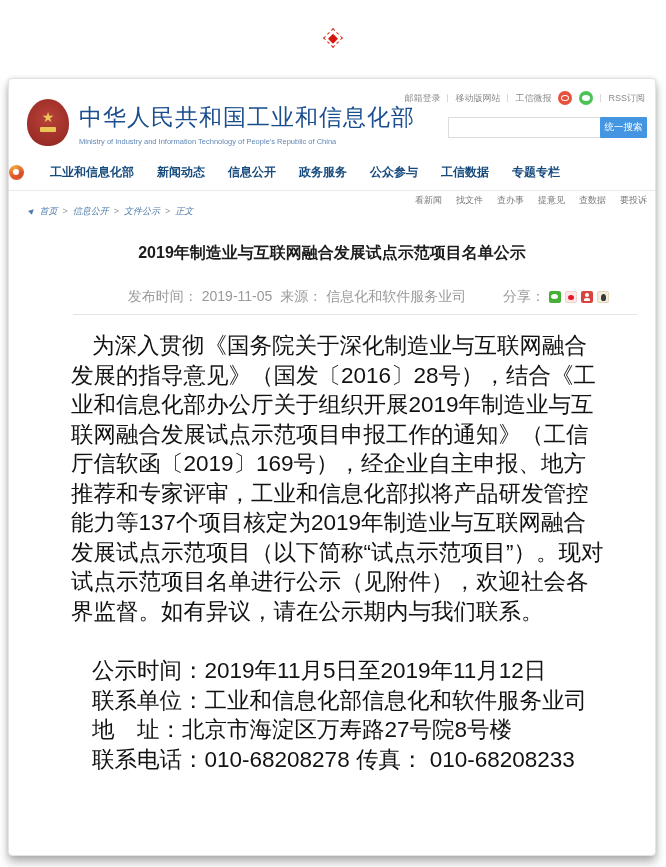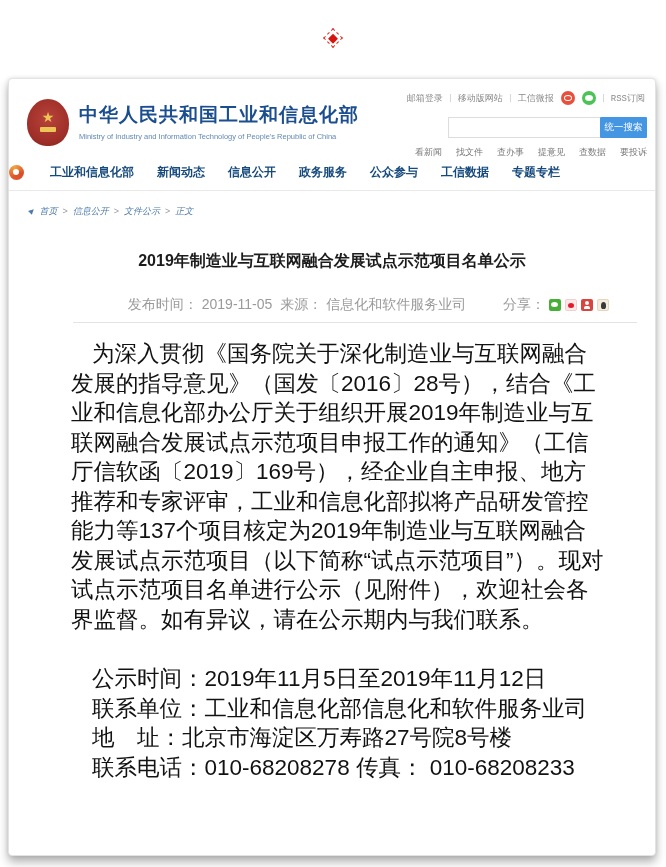--- a/index.html
+++ b/index.html
@@ -17,67 +17,67 @@
 
   
   .card { position:absolute; left:8px; top:78px; width:648px; height:778px;
     background:#fff; border:1px solid #e3e3e3; border-radius:4px;
     box-shadow:0 6px 10px rgba(0,0,0,.30), 0 0 4px rgba(0,0,0,.10); overflow:hidden; }
 
   
   .hdr { position:relative; height:112px; border-bottom:1px solid #eaeaea; }
   .util { position:absolute; top:12px; right:10px; display:flex; align-items:center;
     gap:7px; font-size:9px; color:#8a8a8a; }
-  .util a { color:#8a8a8a; text-decoration:none; cursor:pointer;font-family:Liberation Mono, monospace; }
+  .util a { color:#8a8a8a; text-decoration:none; cursor:pointer; }
   .sep { width:1px; height:8px; background:#d8d8d8; }
   .uicon { width:14px; height:14px; border-radius:50%; position:relative; cursor:pointer; }
   .uicon.weibo { background:#e6513d; }
   .uicon.weibo::after { content:""; position:absolute; left:3px; top:4px; width:6px; height:4px;
     border:1px solid #fff; border-radius:50%; }
   .uicon.wechat { background:#4dc257; }
   .uicon.wechat::after { content:""; position:absolute; left:3px; top:4px; width:8px; height:6px;
     background:#fff; border-radius:50%; }
 
   .logo { position:absolute; left:18px; top:20px; display:flex; align-items:flex-start; cursor:pointer; }
   .emblem { width:42px; height:47px; flex:0 0 42px;
     background:radial-gradient(circle at 50% 42%, #b8433a 0%, #9c2d27 70%, #7e211d 100%);
     border-radius:50% 50% 46% 46% / 52% 52% 46% 46%;
     display:flex; flex-direction:column; align-items:center; justify-content:center; }
   .emblem .star { color:#ecc557; font-size:14px; line-height:1; margin-top:-3px; }
   .emblem .gate { width:16px; height:5px; background:#ecc557; margin-top:3px; border-radius:1px; }
   .logo-txt { margin-left:10px; padding-top:3px; }
-  .site-name { font-size:19px; font-weight:bold; color:#1b4e8f; letter-spacing:1px; }
+  .site-name { font-size:23px; font-weight:normal; color:#1b4e8f; letter-spacing:1px; }
   .site-sub { font-size:7.5px; color:#6288b6; margin-top:4px; }
 
   .search { position:absolute; top:38px; right:8px; width:232px; }
   .srow { display:flex; justify-content:flex-end; }
   .sinput { width:152px; height:21px; border:1px solid #ddd; border-right:none; outline:none;
     padding:0 5px; font-size:10px; font-family:inherit; }
   .sbtn { width:47px; height:21px; background:#4596e2; color:#fff; border:none;
     font-size:9.5px; font-family:inherit; cursor:pointer; border-radius:1px; }
   .qlinks { display:flex; justify-content:space-between; margin-top:8px;
     font-size:9px; color:#777; }
-  .qlinks a { color:#777; text-decoration:none; cursor:pointer; }
+  .qlinks a { color:#777; text-decoration:none; cursor:pointer;margin-top:48px; }
 
   .nav { position:absolute; left:0; bottom:0; height:36px; width:100%;
     display:flex; align-items:center; gap:23px; }
   .navlogo { width:15px; height:15px; border-radius:50%; margin-right:3px; position:relative;
     background:conic-gradient(from 220deg, #e2582c, #f0a23e, #d94e2a, #e2582c); }
   .navlogo::after { content:""; position:absolute; width:6px; height:6px; background:#fff;
     border-radius:50%; left:4px; top:4px; }
   .navitem { font-size:12px; font-weight:bold; color:#164a7d; text-decoration:none; cursor:pointer; }
 
   
   .crumbs { display:flex; align-items:center; gap:5px; padding:12px 0 0 20px;
     font-size:9px; color:#999; height:28px; }
   .crumbs a { color:#4d7bab; text-decoration:none; cursor:pointer;font-style:italic; }
   .carrow { color:#4d7bab; font-size:7px; transform:rotate(-45deg); display:inline-block; }
 
   
-  .title { font-size:16px; font-weight:bold; color:#1c1c1c; text-align:center; margin-top:32px; }
+  .title { font-size:16px; font-weight:bold; color:#1c1c1c; text-align:center; margin-top:24px; }
   .meta { position:relative; margin-top:24px; height:14px; font-size:14px; color:#9a9a9a; }
   .mtxt { position:absolute; left:0; right:70px; text-align:center; }
   .mtxt span { margin:0 2px; }
   .share { position:absolute; right:46px; top:0; display:flex; align-items:center; gap:4px;margin-left:8px; }
   .sicon { width:12px; height:12px; border-radius:2px; position:relative; cursor:pointer; }
   .si-wechat { background:#45b035; }
   .si-wechat::after { content:""; position:absolute; left:2px; top:3px; width:7px; height:5px;
     background:#fff; border-radius:50%; }
   .si-weibo { background:#fde8e7; border:1px solid #f0d0ce; }
   .si-weibo::after { content:""; position:absolute; left:2px; top:3px; width:6px; height:5px;

